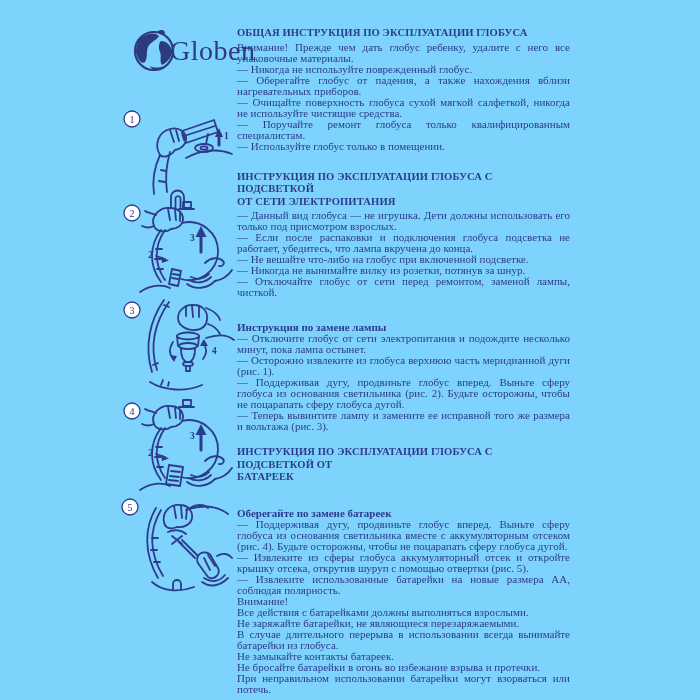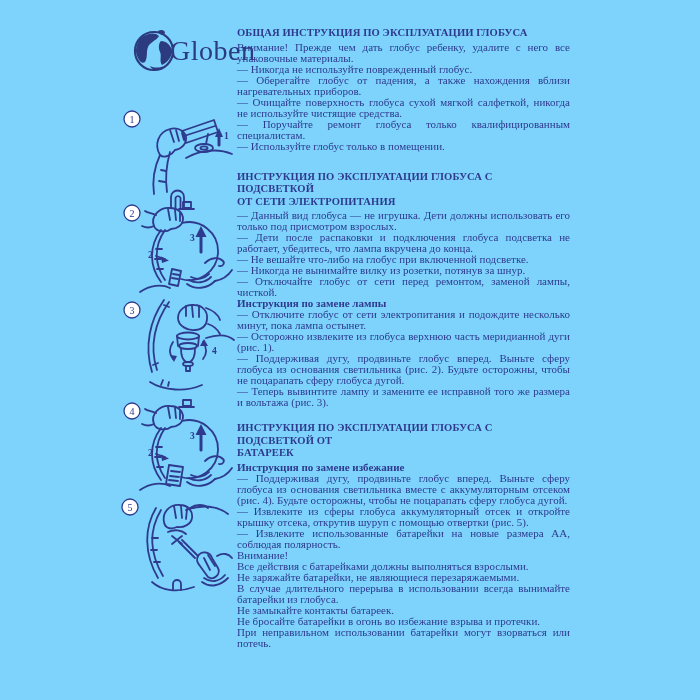--- a/index.html
+++ b/index.html
@@ -23,21 +23,21 @@
   .fig text { font-family:"Liberation Serif", serif; fill:#2e3a8e; }
   .fig .badge-t { font-size:10px; text-anchor:middle; }
   .fig .lbl { font-size:9.5px; font-weight:bold; }
   .fig .thick { stroke-width:3; }
 
   
   .text-col { position:absolute; left:237px; top:27px; width:333px; color:#2e3a8e; }
   .section-title { font-size:10.6px; font-weight:bold; line-height:12.5px;
                    letter-spacing:.1px; white-space:pre-line; margin-bottom:2px;font-family:Liberation Serif, serif; }
   .para { font-size:11px; line-height:11px; text-align:justify; }
-  .para.bold { font-weight:bold; }
+  .para.bold { font-weight:bold;margin-top:24px; }
   .sec-2 { margin-top:19px; }
   .sec-3 { margin-top:14px; }
 </style>
 </head>
 <body>
 
 <div class="page">
 
   <div class="logo">
     <svg width="46" height="46" viewBox="0 0 46 46">
@@ -189,34 +189,34 @@
         <p class="para">— Никогда не используйте поврежденный глобус.</p>
         <p class="para">— Оберегайте глобус от падения, а также нахождения вблизи нагревательных приборов.</p>
         <p class="para">— Очищайте поверхность глобуса сухой мягкой салфеткой, никогда не используйте чистящие средства.</p>
         <p class="para">— Поручайте ремонт глобуса только квалифицированным специалистам.</p>
         <p class="para">— Используйте глобус только в помещении.</p>
       </section>
       <section class="sec sec-2">
         <h2 class="section-title">ИНСТРУКЦИЯ ПО ЭКСПЛУАТАЦИИ ГЛОБУСА С ПОДСВЕТКОЙ
 ОТ СЕТИ ЭЛЕКТРОПИТАНИЯ</h2>
         <p class="para">— Данный вид глобуса — не игрушка. Дети должны использовать его только под присмотром взрослых.</p>
-        <p class="para">— Дети после распаковки и подключения глобуса подсветка не работает, убедитесь, что лампа вкручена до конца.</p>
+        <p class="para">— Если после распаковки и подключения глобуса подсветка не работает, убедитесь, что лампа вкручена до конца.</p>
         <p class="para">— Не вешайте что-либо на глобус при включенной подсветке.</p>
         <p class="para">— Никогда не вынимайте вилку из розетки, потянув за шнур.</p>
         <p class="para">— Отключайте глобус от сети перед ремонтом, заменой лампы, чисткой.</p>
         <p class="para bold">Инструкция по замене лампы</p>
         <p class="para">— Отключите глобус от сети электропитания и подождите несколько минут, пока лампа остынет.</p>
         <p class="para">— Осторожно извлеките из глобуса верхнюю часть меридианной дуги (рис. 1).</p>
         <p class="para">— Поддерживая дугу, продвиньте глобус вперед. Выньте сферу глобуса из основания светильника (рис. 2). Будьте осторожны, чтобы не поцарапать сферу глобуса дугой.</p>
         <p class="para">— Теперь вывинтите лампу и замените ее исправной того же размера и вольтажа (рис. 3).</p>
       </section>
       <section class="sec sec-3">
         <h2 class="section-title">ИНСТРУКЦИЯ ПО ЭКСПЛУАТАЦИИ ГЛОБУСА С ПОДСВЕТКОЙ ОТ
 БАТАРЕЕК</h2>
-        <p class="para bold">Инструкция по замене избежание</p>
+        <p class="para bold">Оберегайте по замене батареек</p>
         <p class="para">— Поддерживая дугу, продвиньте глобус вперед. Выньте сферу глобуса из основания светильника вместе с аккумуляторным отсеком (рис. 4). Будьте осторожны, чтобы не поцарапать сферу глобуса дугой.</p>
         <p class="para">— Извлеките из сферы глобуса аккумуляторный отсек и откройте крышку отсека, открутив шуруп с помощью отвертки (рис. 5).</p>
         <p class="para">— Извлеките использованные батарейки на новые размера АА, соблюдая полярность.</p>
         <p class="para">Внимание!</p>
         <p class="para">Все действия с батарейками должны выполняться взрослыми.</p>
         <p class="para">Не заряжайте батарейки, не являющиеся перезаряжаемыми.</p>
         <p class="para">В случае длительного перерыва в использовании всегда вынимайте батарейки из глобуса.</p>
         <p class="para">Не замыкайте контакты батареек.</p>
         <p class="para">Не бросайте батарейки в огонь во избежание взрыва и протечки.</p>
         <p class="para">При неправильном использовании батарейки могут взорваться или потечь.</p>

